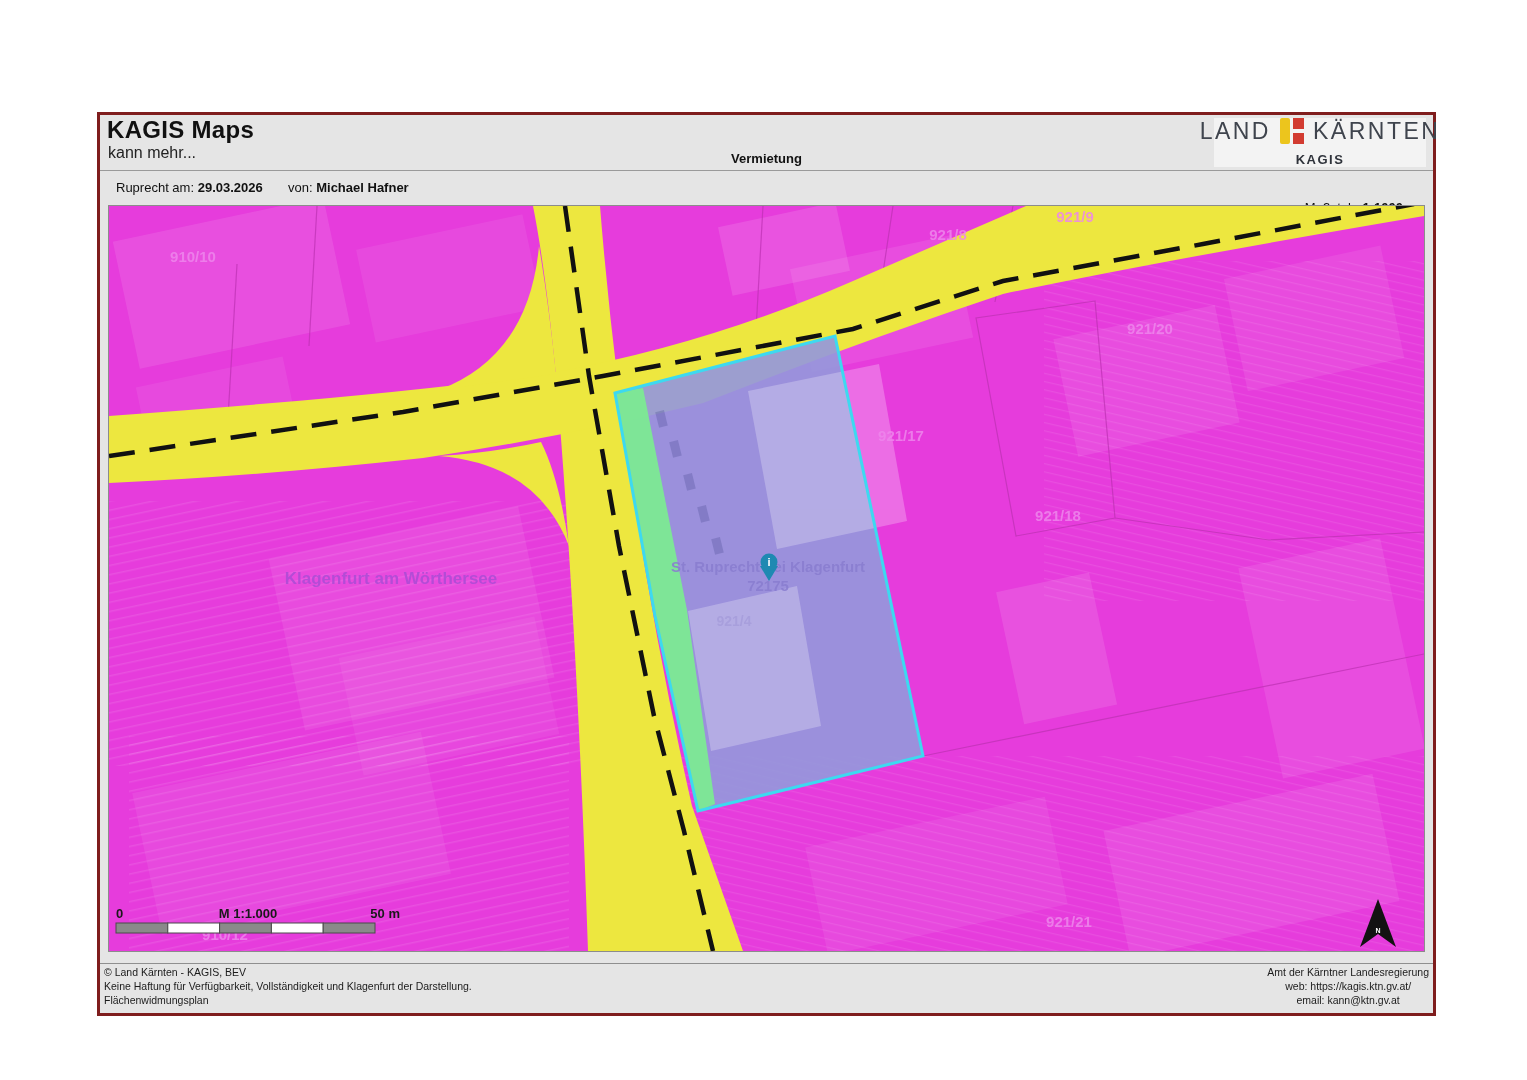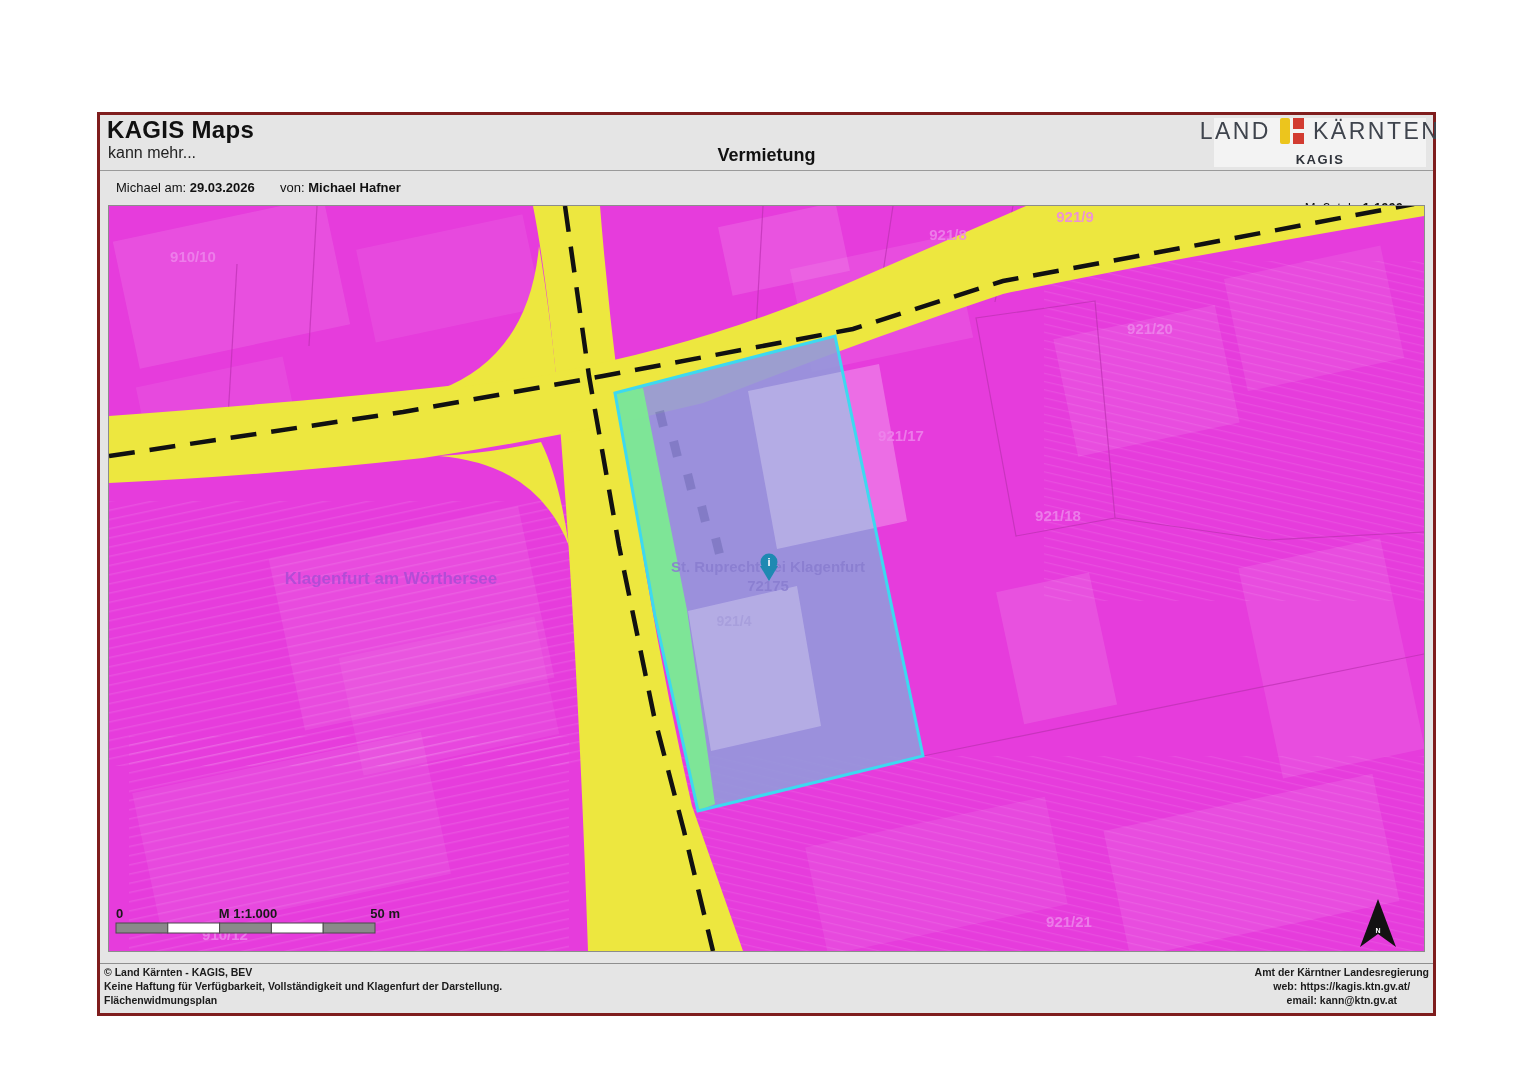--- a/index.html
+++ b/index.html
@@ -2,40 +2,40 @@
 <html><head>
 <meta charset="utf-8">
 <style>
   html,body{margin:0;padding:0;background:#ffffff;}
   body{width:1527px;height:1080px;position:relative;font-family:"Liberation Sans",sans-serif;color:#111;}
   .frame{position:absolute;left:97px;top:112px;width:1333px;height:898px;border:3px solid #7f1d1d;background:#e5e5e5;}
   
   .header{position:absolute;left:0;top:0;right:0;height:55px;border-bottom:1px solid #9a9a9a;}
   .app-title{position:absolute;left:7px;top:1px;font-size:24px;font-weight:bold;letter-spacing:.3px;}
   .app-sub{position:absolute;left:8px;top:29px;font-size:16px;color:#222;}
-  .doc-title{position:absolute;left:0;right:0;bottom:4px;text-align:center;font-size:18px;font-weight:bold;}
+  .doc-title{position:absolute;left:0;right:0;bottom:4px;text-align:center;font-size:13px;font-weight:bold;}
   .logo{position:absolute;right:7px;top:3px;width:212px;height:49px;background:#f3f3f3;display:flex;flex-direction:column;align-items:center;justify-content:space-between;gap:0px;}
   .logo-row{display:flex;align-items:center;gap:9px;font-size:23px;color:#3f444d;letter-spacing:2.5px;line-height:1;}
   .logo-mark{display:flex;gap:3px;align-items:center;height:26px;}
   .logo-bar{width:10px;height:26px;border-radius:2px;background:#ecc51d;}
   .logo-sqcol{display:flex;flex-direction:column;gap:4px;}
   .logo-sq{width:11px;height:11px;background:#d23b31;}
   .logo-sub{font-size:13px;font-weight:bold;color:#2f333b;letter-spacing:1.5px;margin-top:2px;}
   
   .meta{position:absolute;top:56px;left:0;right:0;height:33px;font-size:13px;}
   .meta-left{position:absolute;left:16px;top:9px;}
   .meta-right{position:absolute;right:30px;top:9px;margin-top:20px;}
   .meta b{font-weight:bold;}
   .sp{display:inline-block;width:18px;}
   
   .mapwrap{position:absolute;left:8px;top:90px;width:1315px;height:745px;border:1px solid #8c8c8c;overflow:hidden;background:#e63cdc;}
   svg{display:block;}
   svg text{font-family:"Liberation Sans",sans-serif;}
   
-  .footer{position:absolute;left:0;right:0;top:848px;bottom:0;border-top:1px solid #8f8f8f;font-size:10.5px;line-height:1.32;color:#1b1b1b;font-weight:bold;}
+  .footer{position:absolute;left:0;right:0;top:848px;bottom:0;border-top:1px solid #8f8f8f;font-size:10.5px;line-height:1.32;color:#1b1b1b;}
   .footer-left{position:absolute;left:4px;top:2px;}
   .footer-right{position:absolute;right:4px;top:2px;text-align:center;}
 </style>
 </head>
 <body>
 
 <div class="frame">
 
   <div class="header">
     <div class="app-title">KAGIS Maps</div>
@@ -52,21 +52,21 @@
           </span>
         </span>
         <span>KÄRNTEN</span>
       </div>
       <div class="logo-sub">KAGIS</div>
     </div>
   </div>
 
   <div class="meta">
     <div class="meta-left">
-      <span>Michael am:</span>
+      <span>Ruprecht am:</span>
       <b>29.03.2026</b>
       <span class="sp"></span>
       <span>von:</span>
       <b>Michael Hafner</b>
     </div>
     <div class="meta-right">
       <span>Maßstab:</span>
       <b>1:1000</b>
     </div>
   </div>

